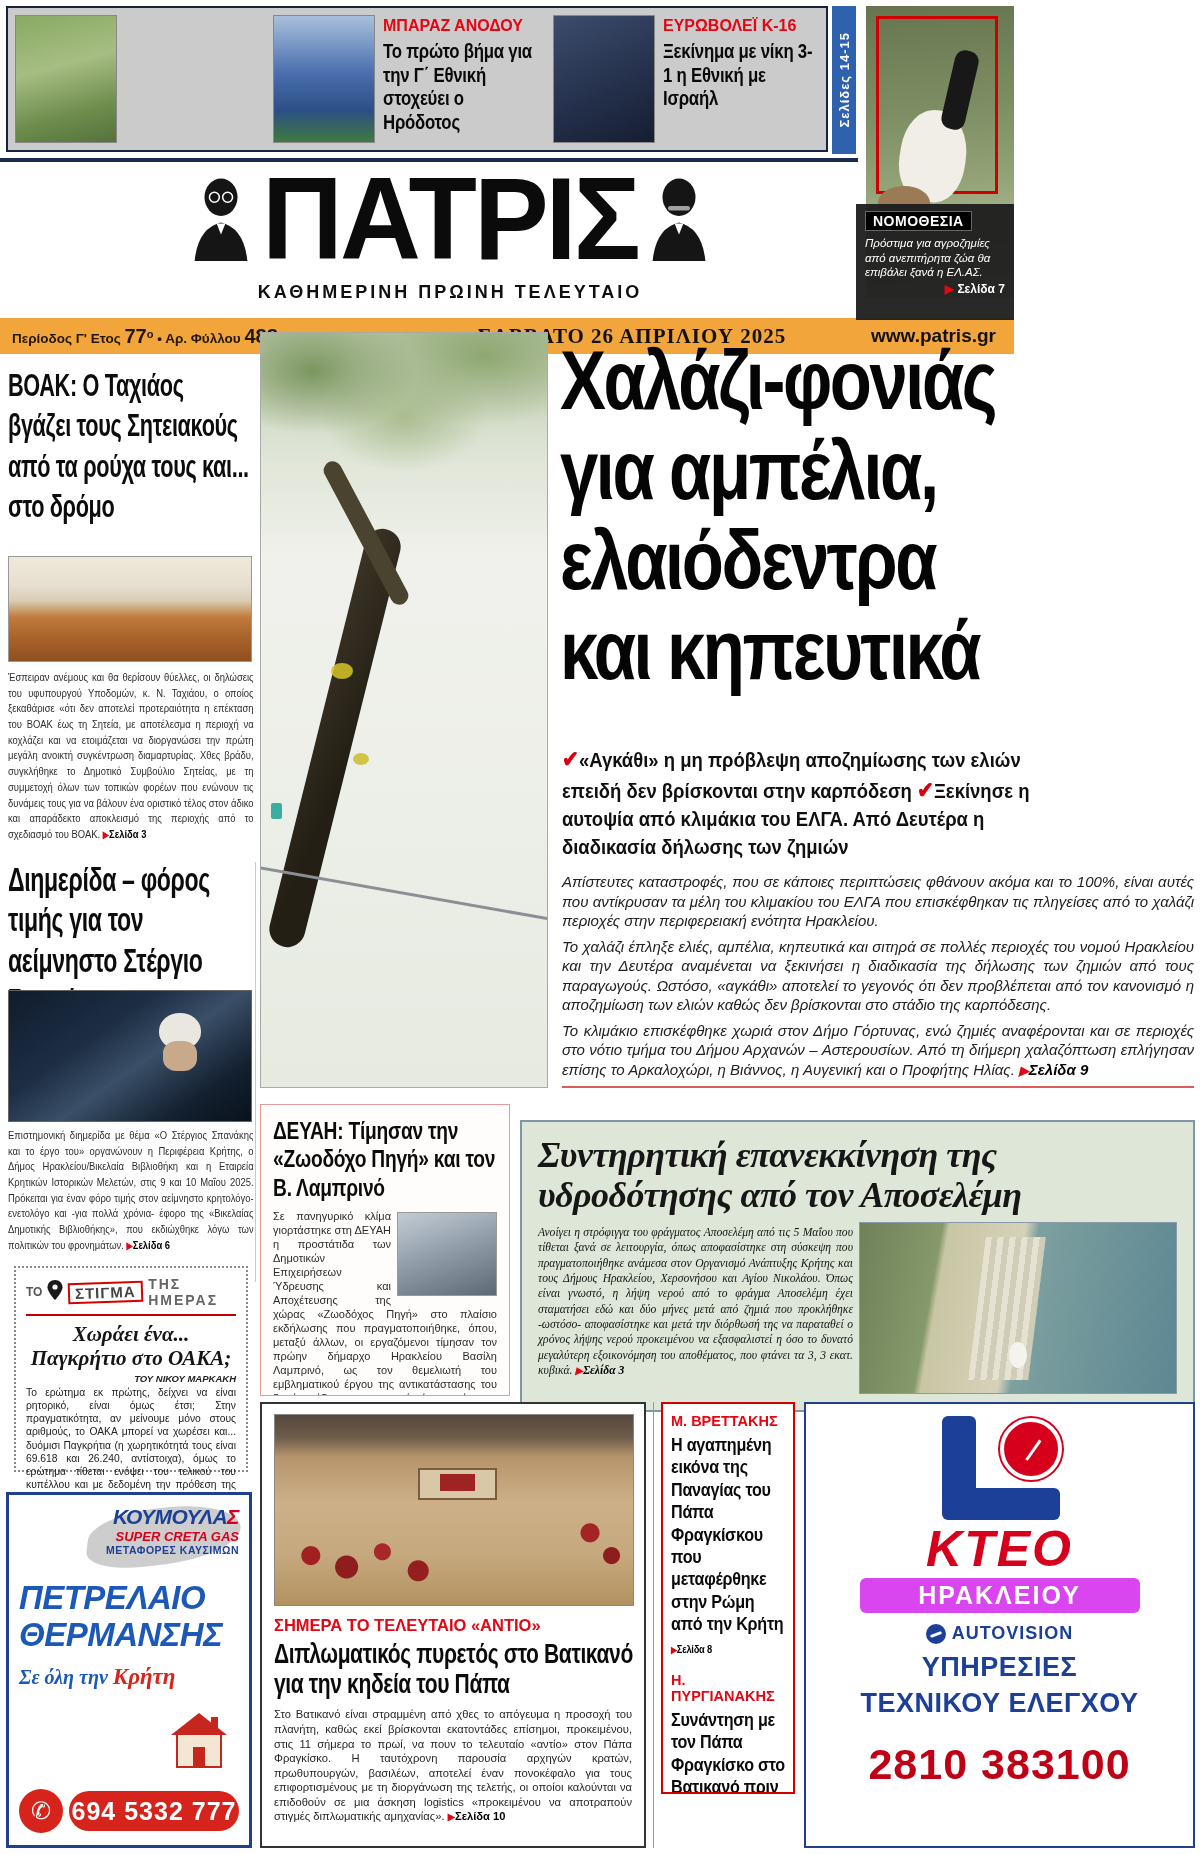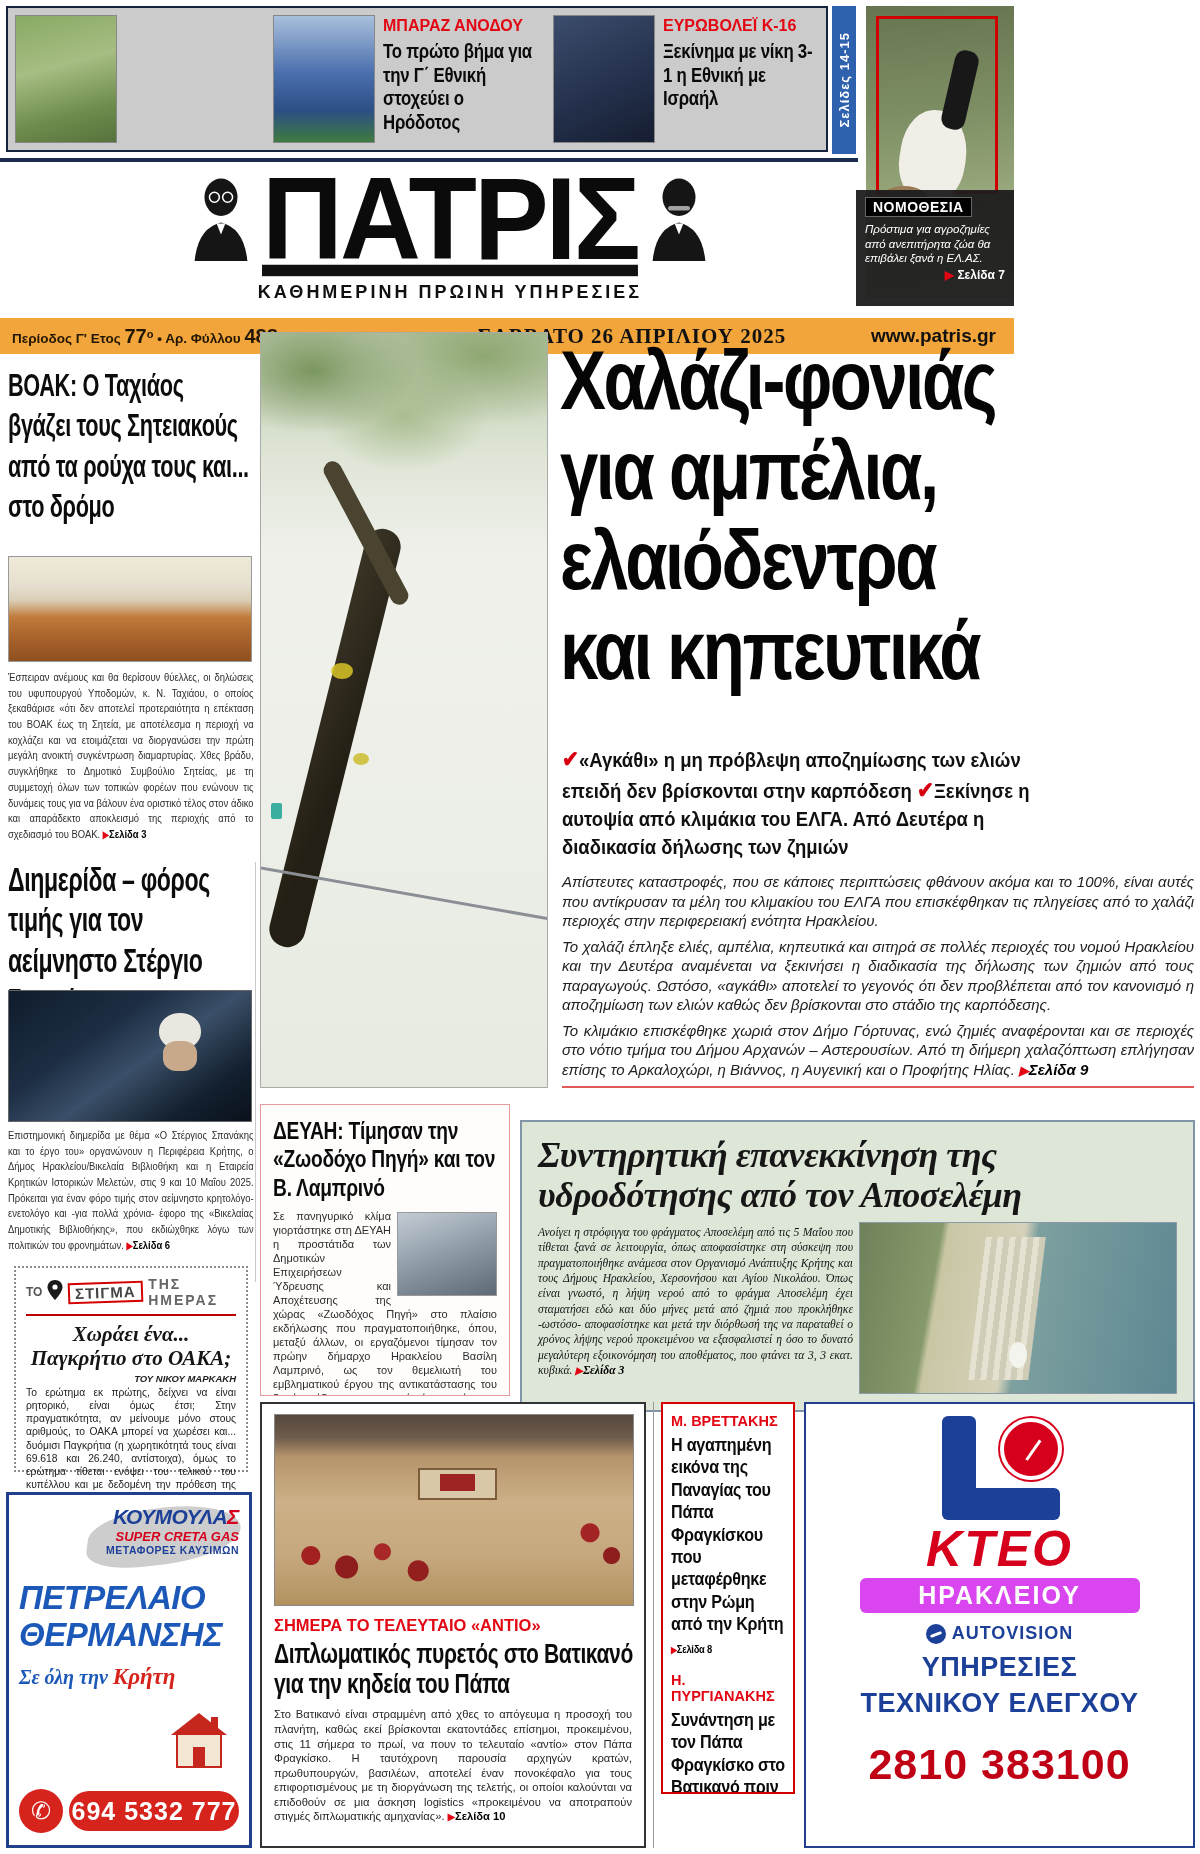--- a/index.html
+++ b/index.html
@@ -26,27 +26,27 @@
   .t-title { font-weight:bold; font-size:21px; line-height:1.13; color:#0a0a0a; width:188px; letter-spacing:-.3px; }
   .striprule { left:0; top:158px; width:858px; height:4px; background:#1c2c50; }
   .pagestab { left:832px; top:6px; width:24px; height:148px; background:#2f62ae; display:flex; align-items:center; justify-content:center; }
   .pagestab span { writing-mode:vertical-rl; transform:rotate(180deg); color:#fff; font-weight:bold; font-size:13px; letter-spacing:1px; white-space:nowrap; }
   
   .goat { left:866px; top:6px; width:148px; height:292px; background:linear-gradient(175deg,#66754f 0%,#7d8d63 35%,#93a377 60%,#b4bfa0 85%,#cdd4c0 100%); overflow:hidden; }
   .goat-red { position:absolute; left:10px; top:10px; width:122px; height:178px; border:3px solid #d10000; }
   .goat-body { position:absolute; left:34px; top:104px; width:66px; height:92px; background:#f0eee6; border-radius:46% 50% 42% 44%; transform:rotate(9deg); }
   .goat-head { position:absolute; left:82px; top:44px; width:24px; height:80px; background:#181818; border-radius:10px; transform:rotate(13deg); }
   .goat2 { position:absolute; left:12px; top:180px; width:52px; height:34px; background:#9a7b55; border-radius:50% 50% 45% 45%; }
-  .nomo { left:856px; top:190px; width:158px; height:116px; background:rgba(28,28,28,.94); color:#fff; padding:7px 9px 6px; z-index:6; }
+  .nomo { left:856px; top:204px; width:158px; height:116px; background:rgba(28,28,28,.94); color:#fff; padding:7px 9px 6px; z-index:6; }
   .nomo-title { display:inline-block; background:#000; border:1px solid #666; color:#fff; font-weight:bold; font-size:14px; padding:1px 7px; letter-spacing:.5px; }
   .nomo-text { font-style:italic; font-size:11.5px; line-height:1.28; margin-top:5px; }
   .nomo-ref { text-align:right; font-size:12px; font-weight:bold; color:#fff; margin-top:2px; }
   .nomo-ref .arr { color:#e30613; }
   
-  .masthead { left:140px; top:160px; width:620px; height:118px; display:flex; align-items:center; justify-content:center; gap:8px;text-decoration:underline; }
+  .masthead { left:140px; top:160px; width:620px; height:118px; display:flex; align-items:center; justify-content:center; gap:8px; }
   .mast-title { font-weight:bold; font-size:112px; letter-spacing:-3px; line-height:.9; color:#0b0b0b; transform:scaleY(1.04); }
   .mast-sub { left:140px; top:282px; width:620px; text-align:center; font-weight:bold; font-size:18px; letter-spacing:3px; color:#101010; }
   
   .infobar { left:0; top:318px; width:1014px; height:36px; background:#f2a53a; display:flex; align-items:center; justify-content:space-between; padding:0 18px 0 12px; }
   .ib-left { font-weight:bold; font-size:13.5px; color:#221604; }
   .ib-left .big { font-size:20px; }
   .ib-left .sup { font-size:11px; vertical-align:super; }
   .ib-date { font-family:"Liberation Serif",serif; font-weight:bold; font-size:21px; letter-spacing:1px; color:#111; }
   .ib-site { font-weight:bold; font-size:19px; color:#111; }
   
@@ -203,21 +203,21 @@
   <span class="mast-title">ΠΑΤΡΙΣ</span>
   <span>
     <svg width="66" height="88" viewBox="0 0 60 80">
         <ellipse cx="30" cy="22" rx="15" ry="17" fill="#151515"></ellipse>
         <rect x="20" y="30" width="20" height="4" rx="2" fill="#fff" opacity=".6"></rect>
         <path d="M6 80 Q9 50 30 45 Q51 50 54 80 Z" fill="#151515"></path>
         <path d="M26 46 L30 56 L34 46 Z" fill="#fff"></path>
       </svg>
   </span>
 </div>
-<div class="abs mast-sub">ΚΑΘΗΜΕΡΙΝΗ ΠΡΩΙΝΗ ΥΠΗΡΕΣΙΕΣ</div>
+<div class="abs mast-sub">ΚΑΘΗΜΕΡΙΝΗ ΠΡΩΙΝΗ ΤΕΛΕΥΤΑΙΟ</div>
 
 <div class="abs infobar">
   <span class="ib-left"><span>Περίοδος Γ' Ετος </span><span class="big">77</span><span class="sup">ο</span><span> • Αρ. Φύλλου </span><span class="big">488</span><span> • Τιμή Φύλλου 1C</span></span>
   <span class="ib-date">ΣΑΒΒΑΤΟ 26 ΑΠΡΙΛΙΟΥ 2025</span>
   <span class="ib-site">www.patris.gr</span>
 </div>
 
 <div class="abs boak-h cx70">ΒΟΑΚ: Ο Ταχιάος βγάζει τους Σητειακούς από τα ρούχα τους και... στο δρόμο</div>
 <div class="abs boak-photo"></div>
 <div class="abs boak-body cx80">

